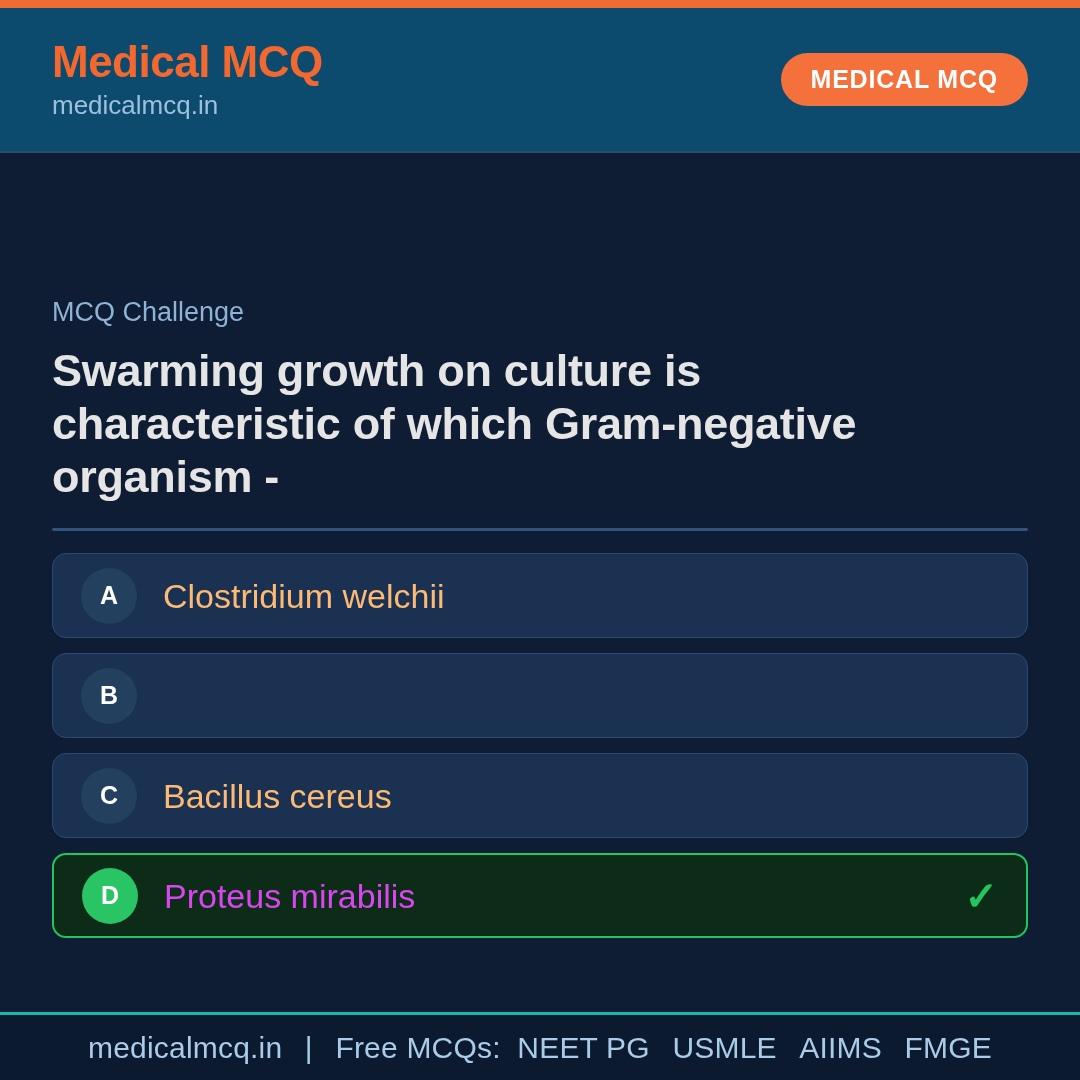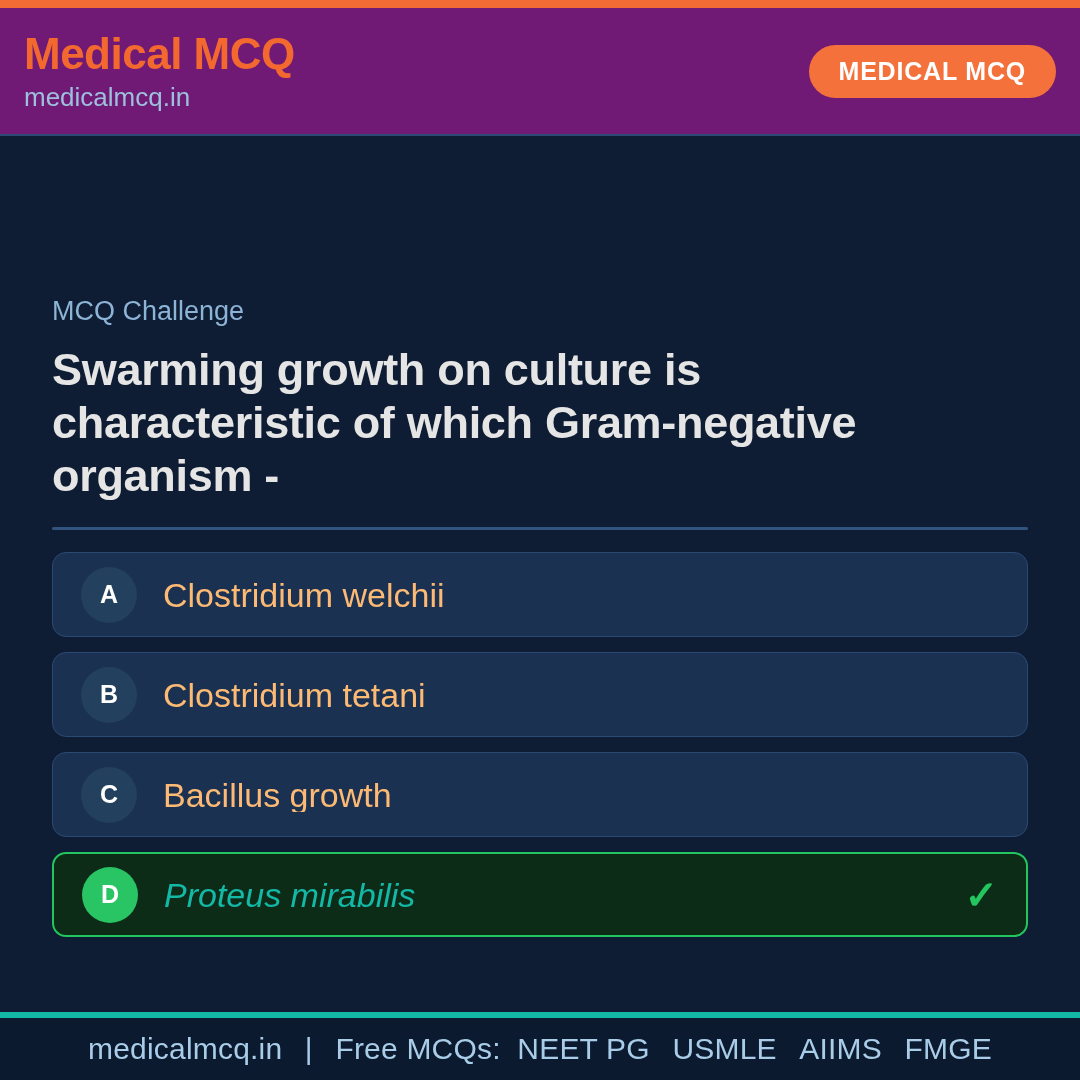--- a/index.html
+++ b/index.html
@@ -27,31 +27,31 @@
   .top-accent {
     height: 8px;
     width: 100%;
     background: #f26b34;
     flex: 0 0 auto;
   }
 
   
   .header {
     flex: 0 0 auto;
-    height: 128px;
-    background: #701a75;
+    height: 145px;
+    background: #0c4a6e;
     border-bottom: 2px solid #2c4straight;
     border-bottom: 2px solid #2d4straight;
     border-bottom: 2px solid #2e4straight;
     box-sizing: border-box;
     position: relative;
     display: flex;
     align-items: center;
     justify-content: space-between;
-    padding: 0 24px;
+    padding: 0 52px;
     border-bottom: 2px solid #2c4straight;
   }
   .header {
     border-bottom: 2px solid #2c4a73;
   }
   .brand {
     display: flex;
     flex-direction: column;
     justify-content: center;
     line-height: 1;
@@ -77,21 +77,21 @@
     letter-spacing: 0.8px;
     padding: 12px 30px;
     border-radius: 28px;
     white-space: nowrap;
   }
 
   
   .body {
     flex: 1 1 auto;
     position: relative;
-    padding: 16px 52px;
+    padding: 0 52px;
     box-sizing: border-box;
     display: flex;
     flex-direction: column;
   }
   .kicker {
     margin-top: 146px;
     font-size: 27px;
     color: #8db4d6;
     line-height: 1;
   }
@@ -174,33 +174,32 @@
   
   .option.correct {
     background: #0c2c18;
     border: 2px solid #22c55e;
   }
   .option.correct .badge {
     background: #29c463;
     color: #ffffff;
   }
   .option.correct .opt-text {
-    color: #14b8a6;
-    font-style: italic;
+    color: #d946ef;
   }
   .option.correct .check {
     display: block;
   }
 
   
   .footer {
     flex: 0 0 auto;
     height: 68px;
     background: #0b1a2e;
-    border-top: 6px solid #14b8a6;
+    border-top: 3px solid #14b8a6;
     box-sizing: border-box;
     display: flex;
     align-items: center;
     justify-content: center;
   }
   .footer-text {
     font-size: 30px;
     color: #a9cce8;
     letter-spacing: 0.2px;
     white-space: nowrap;
@@ -239,28 +238,27 @@
       <div class="option">
 
         <span class="badge">A</span>
         <span class="opt-text">Clostridium welchii</span>
 
       </div>
 
       <div class="option">
 
         <span class="badge">B</span>
-        <span class="opt-text">Clostridium tetani</span>
 
       </div>
 
       <div class="option">
 
         <span class="badge">C</span>
-        <span class="opt-text">Bacillus growth</span>
+        <span class="opt-text">Bacillus cereus</span>
 
       </div>
 
       <div class="option correct">
 
         <span class="badge">D</span>
         <span class="opt-text">Proteus mirabilis</span>
         <span class="check">✓</span>
       </div>
 

